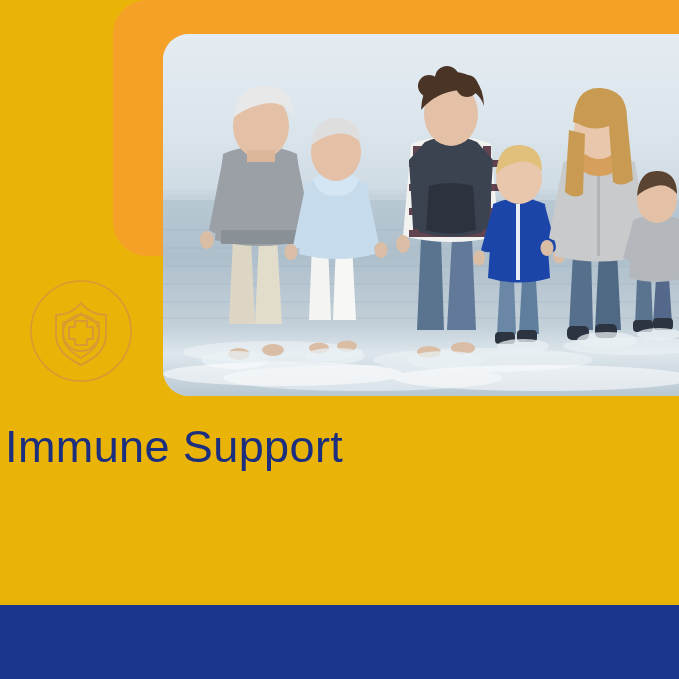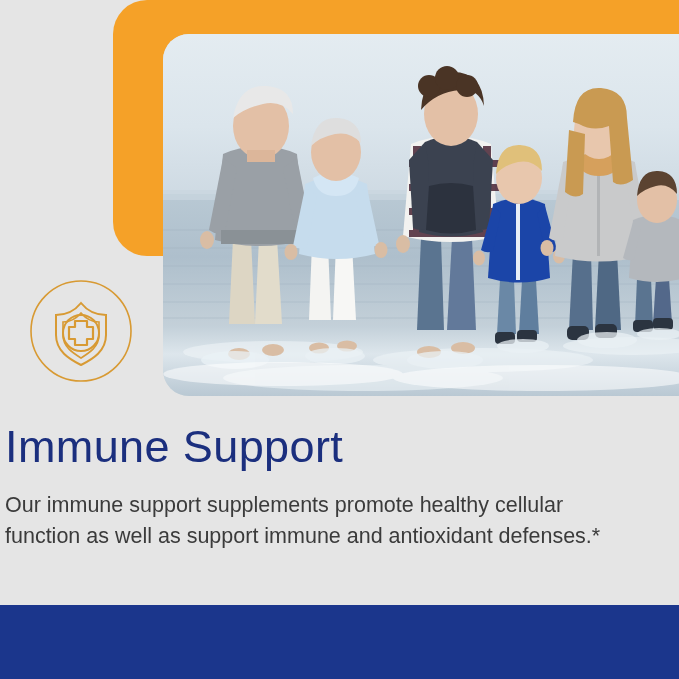--- a/index.html
+++ b/index.html
@@ -5,21 +5,21 @@
   * { margin:0; padding:0; box-sizing:border-box; }
   html, body {
     width:679px; height:679px;
     background:#ffffff;
     font-family:"Liberation Sans", sans-serif;
     overflow:hidden;
   }
   #page {
     position:relative;
     width:679px; height:679px;
-    background:#e5e5e5;
+    background:#eab308;
   }
 
   
   .accent-block {
     position:absolute;
     left:113px; top:0px;
     width:566px; height:256px;
     background:#F5A128;
     border-top-left-radius:34px;
     border-bottom-left-radius:34px;
@@ -247,20 +247,19 @@
       <circle cx="52" cy="52" r="50" fill="none" stroke="#D89A33" stroke-width="1.6"></circle>
       <path d="M52 24 C60 34 70 36 77 36 L77 56 C77 72 64 80 52 86 C40 80 27 72 27 56 L27 36 C34 36 44 34 52 24 Z" fill="none" stroke="#D89A33" stroke-width="2"></path>
       <path d="M52 34 C58 41 65 43 70 43 L70 56 C70 68 60 74 52 79 C44 74 34 68 34 56 L34 43 C39 43 46 41 52 34 Z" fill="none" stroke="#D89A33" stroke-width="1.6"></path>
       <circle cx="52" cy="54" r="18" fill="none" stroke="#D89A33" stroke-width="2"></circle>
       <path d="M46 42 L58 42 L58 48 L64 48 L64 60 L58 60 L58 66 L46 66 L46 60 L40 60 L40 48 L46 48 Z" fill="none" stroke="#D89A33" stroke-width="2.2" stroke-linejoin="round"></path>
     </svg>
   </div>
 
   <h1 class="page-title">Immune Support</h1>
 
-  <p class="page-desc">Our immune support supplements promote healthy cellular function as well as support immune and antioxidant defenses.*</p>
 
   <div class="footer-bar">
     
     
   </div>
 
 </div>
 
 </body></html>

